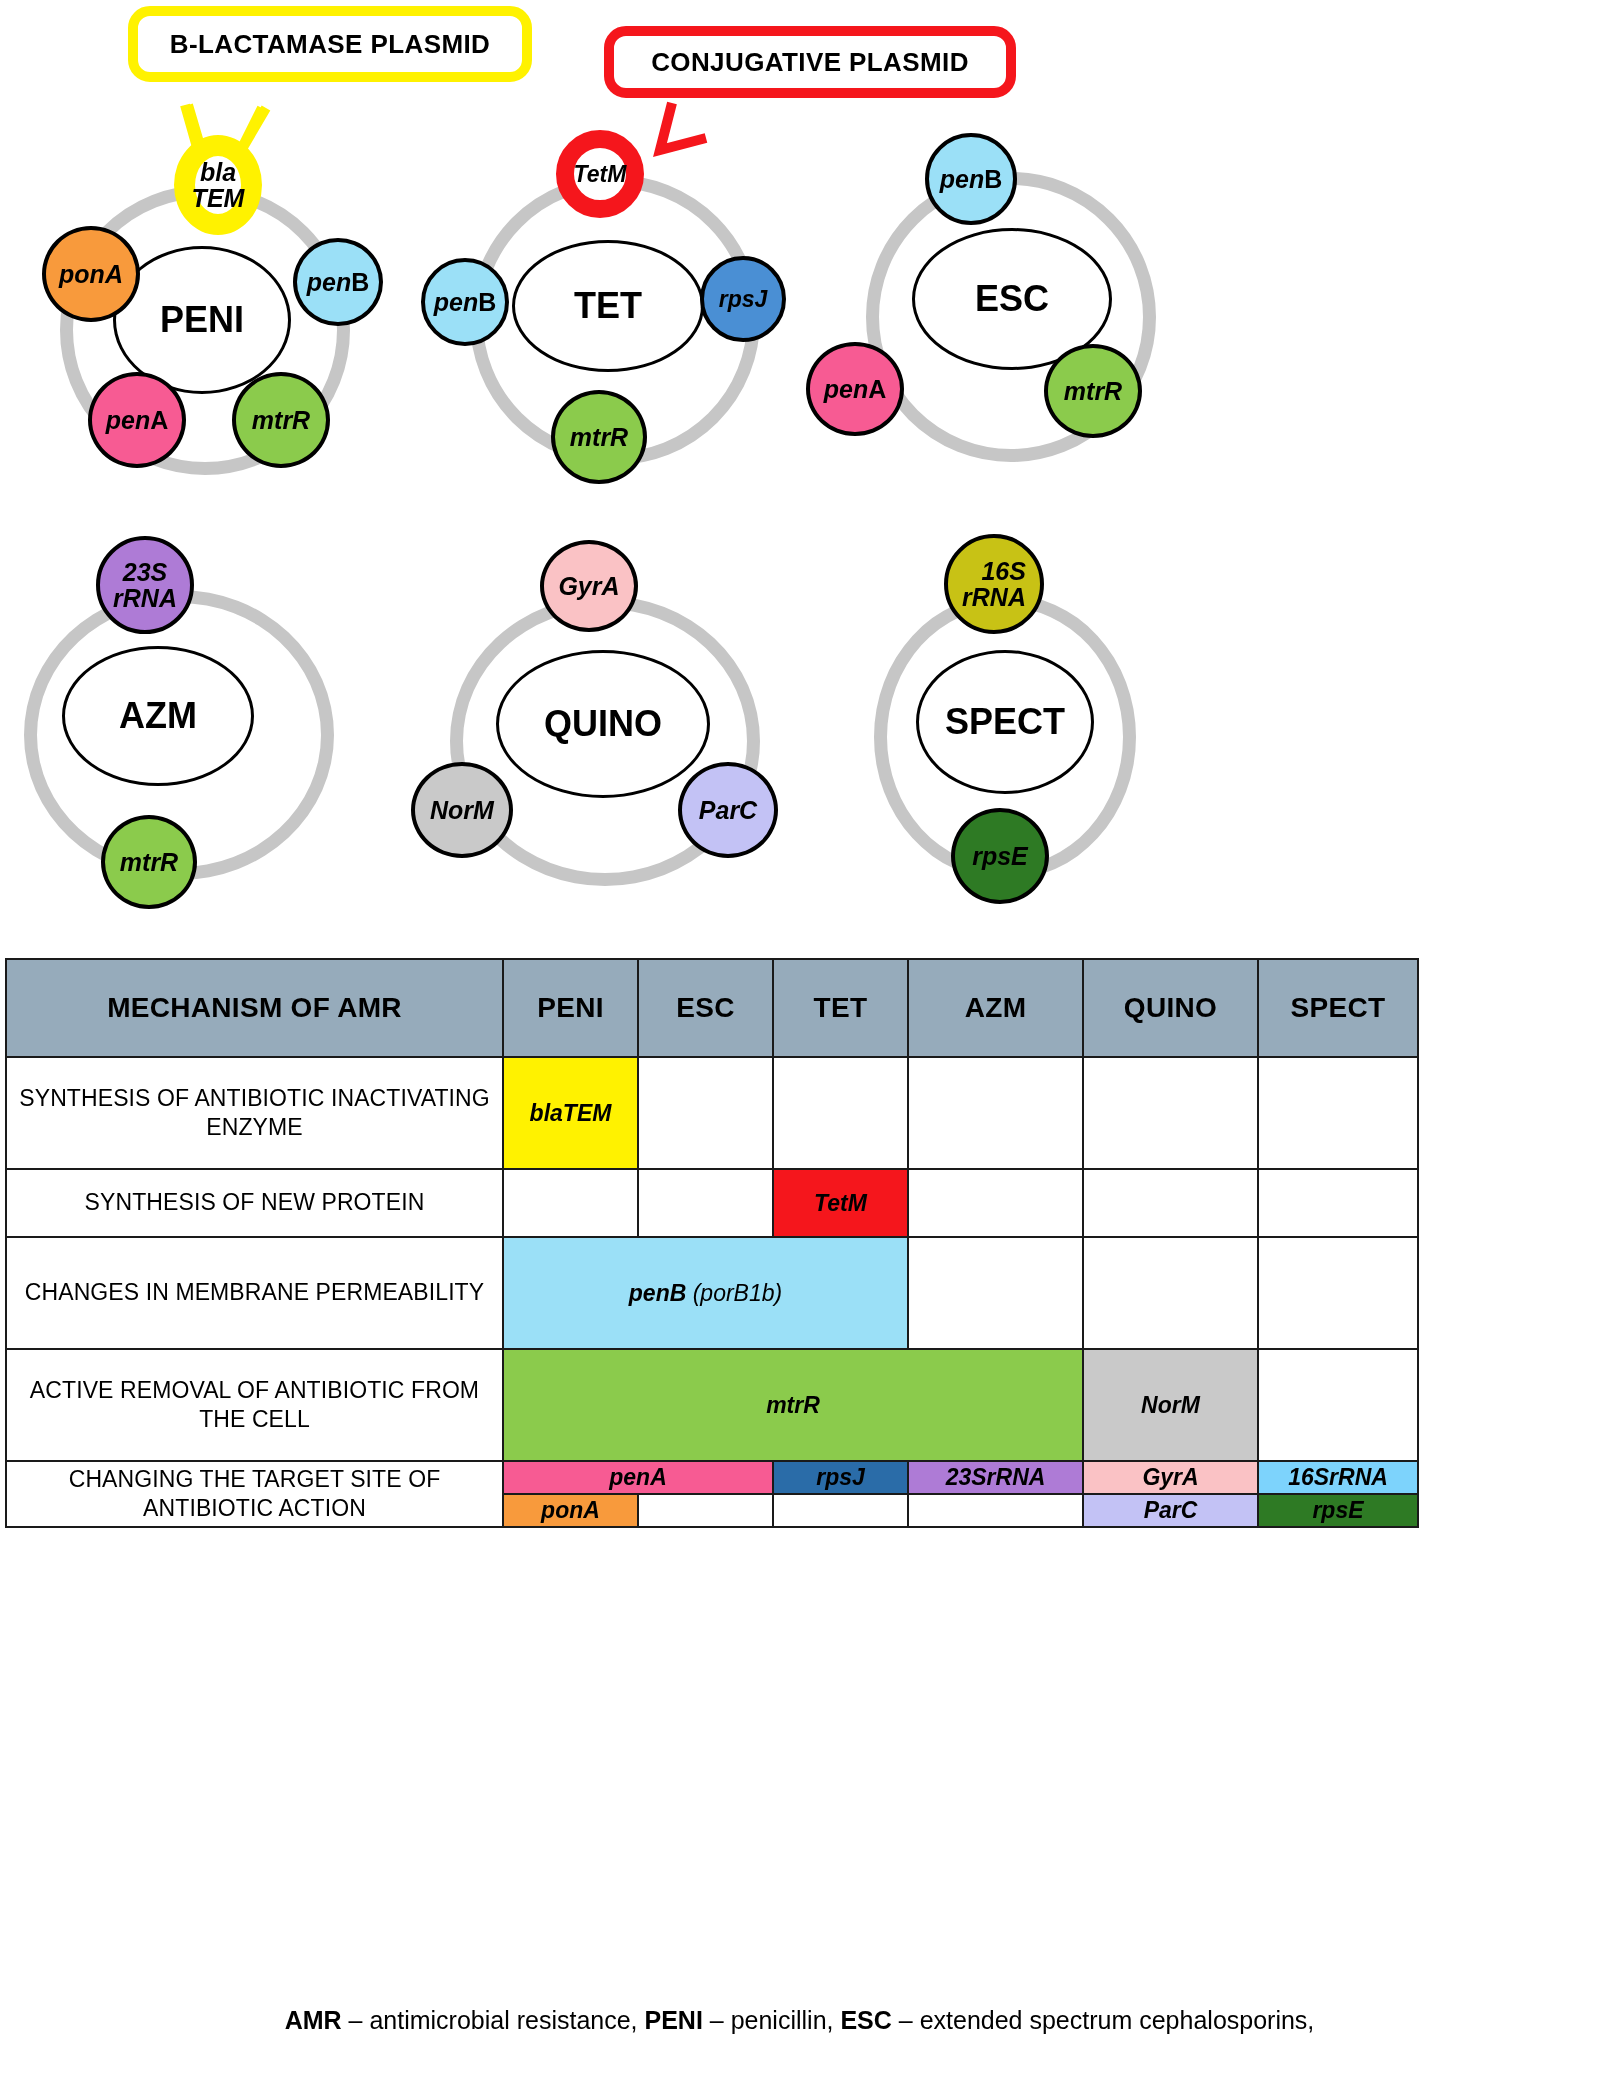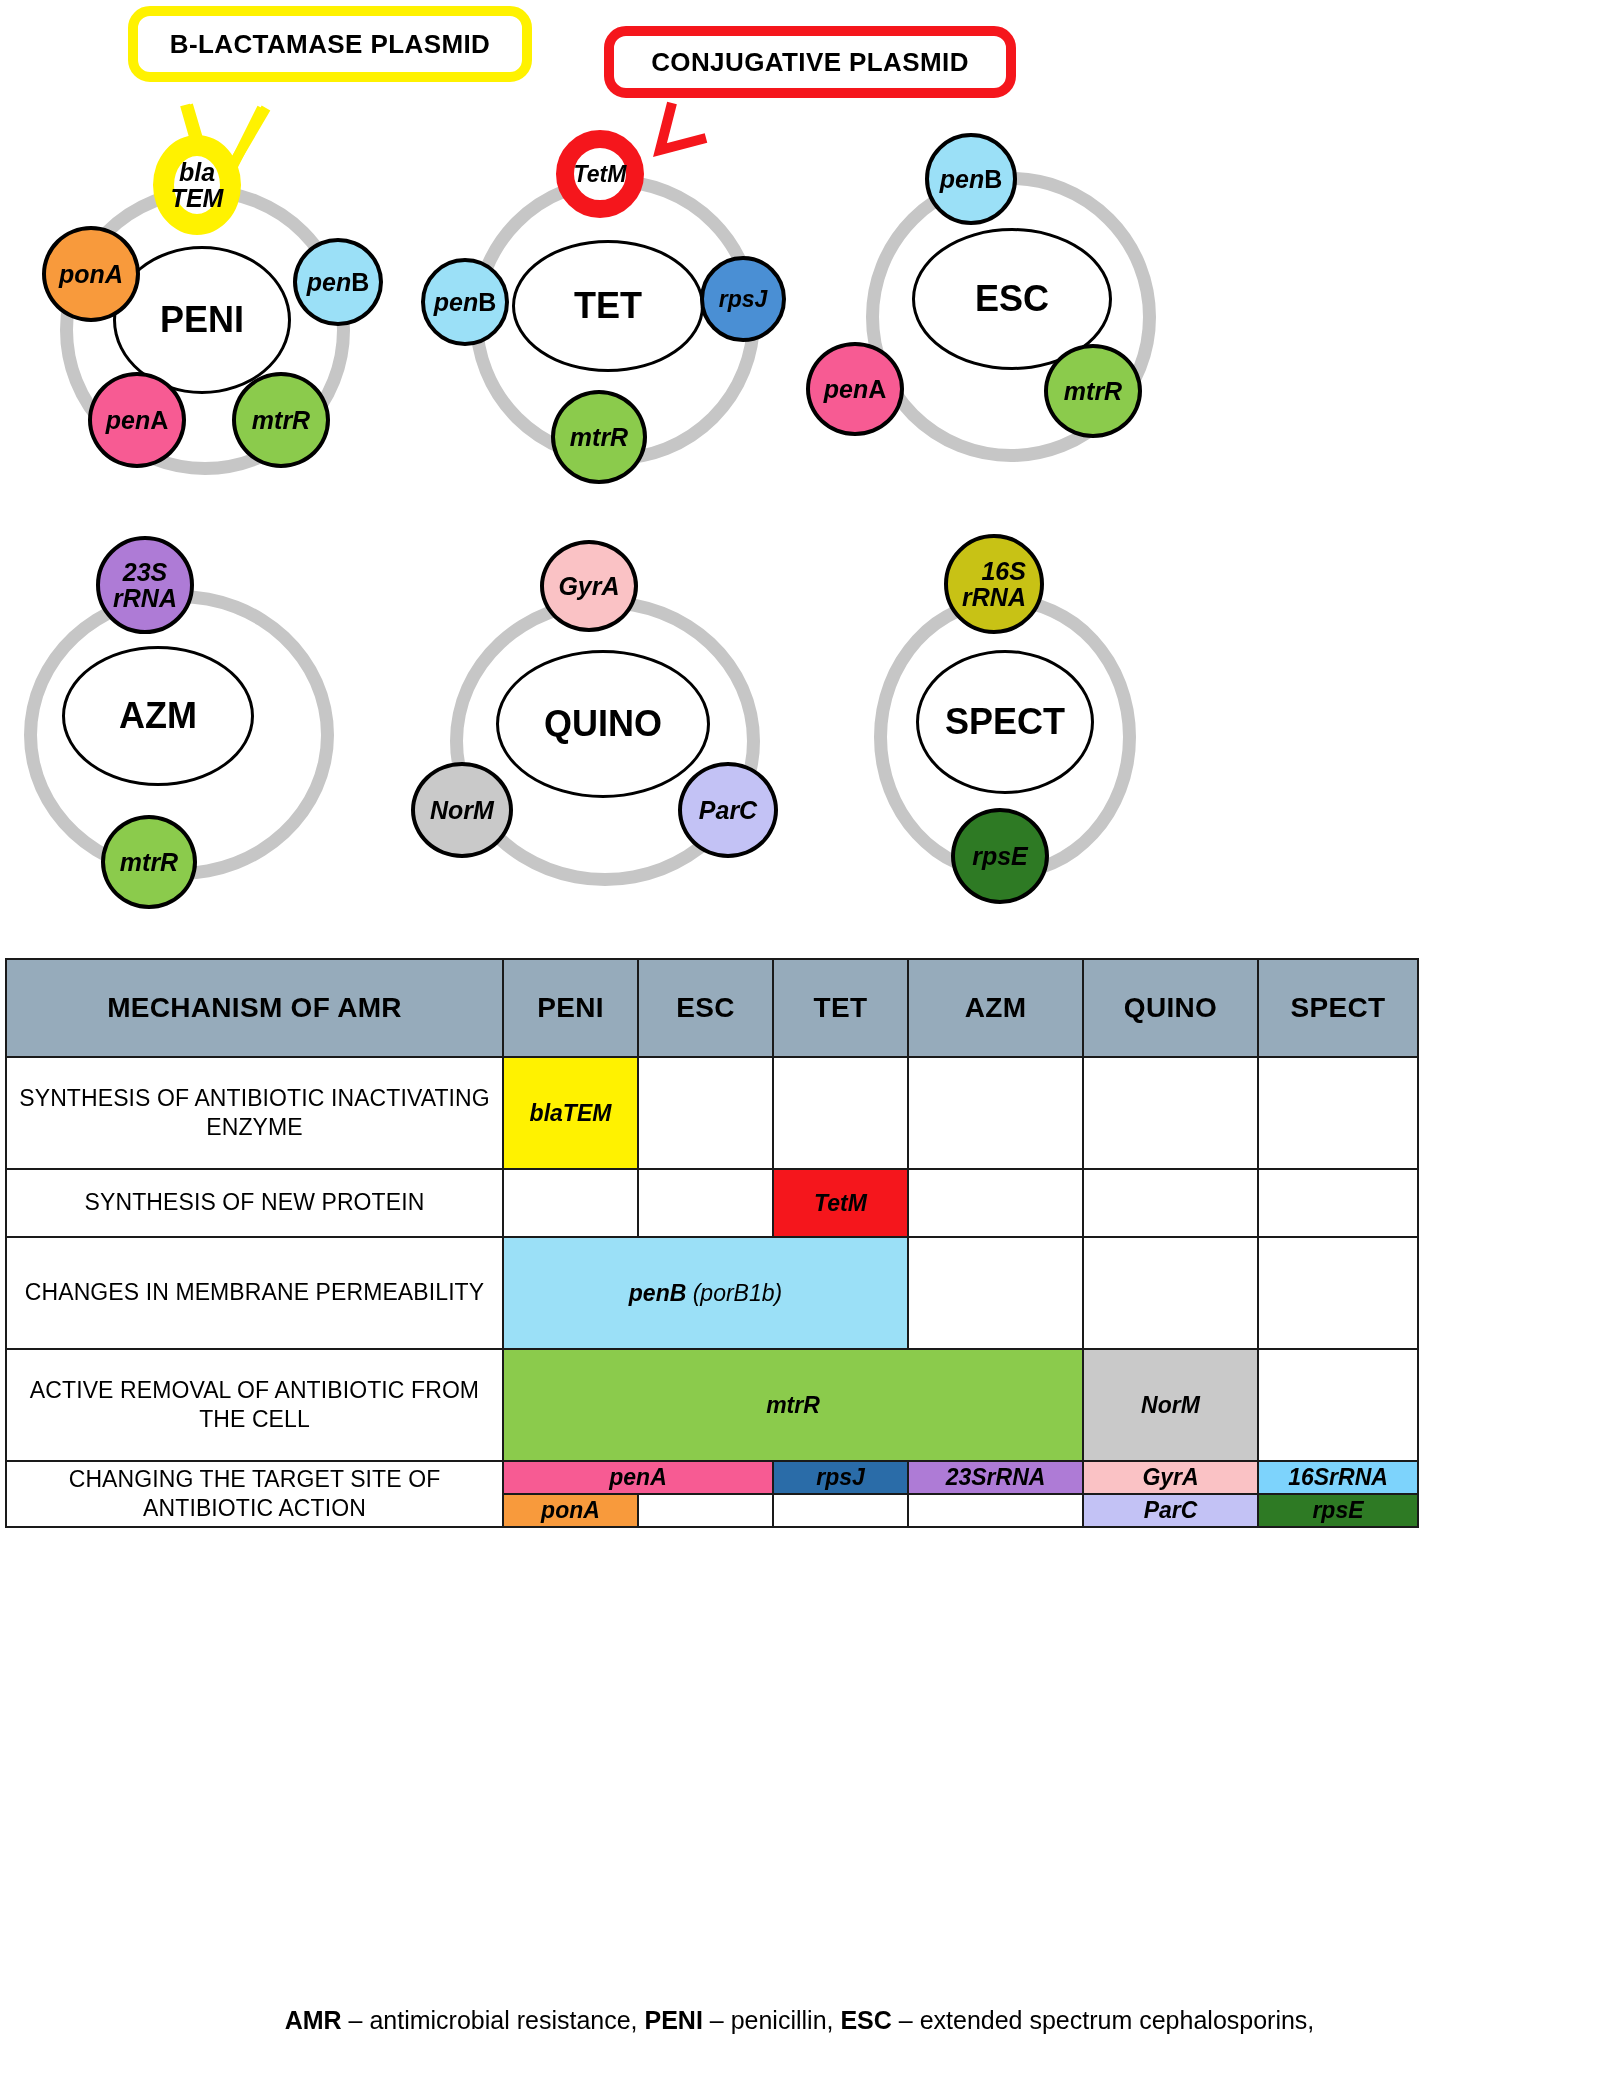--- a/index.html
+++ b/index.html
@@ -137,21 +137,21 @@
   <div class="plasmid-callout" style="left:604px; top:6px; width:412px; height:72px; border-color:#F5161C; border-width:10px;margin-top:20px;">
     <span class="callout-text">CONJUGATIVE PLASMID</span>
   </div>
 
   <div>
     <div class="ring" style="left:60px; top:185px; width:290px; height:290px;"></div>
     <div class="core" style="left:113px; top:246px; width:178px; height:148px;">
       <span>PENI</span>
     </div>
 
-    <div class="gene hollow-yellow" style="left:153px; top:135px; width:88px; height:100px;">
+    <div class="gene hollow-yellow" style="left:174px; top:135px; width:88px; height:100px;">
       <span><i>bla</i><br><i>TEM</i></span>
     </div>
 
     <div class="gene" style="left:42px; top:226px; width:98px; height:96px; background:#F89A3C;">
       <span>ponA</span>
     </div>
 
     <div class="gene plain" style="left:293px; top:238px; width:90px; height:88px; background:#9BE0F7;">
       <span><span class="it">pen</span><span class="rm">B</span></span>
     </div>

